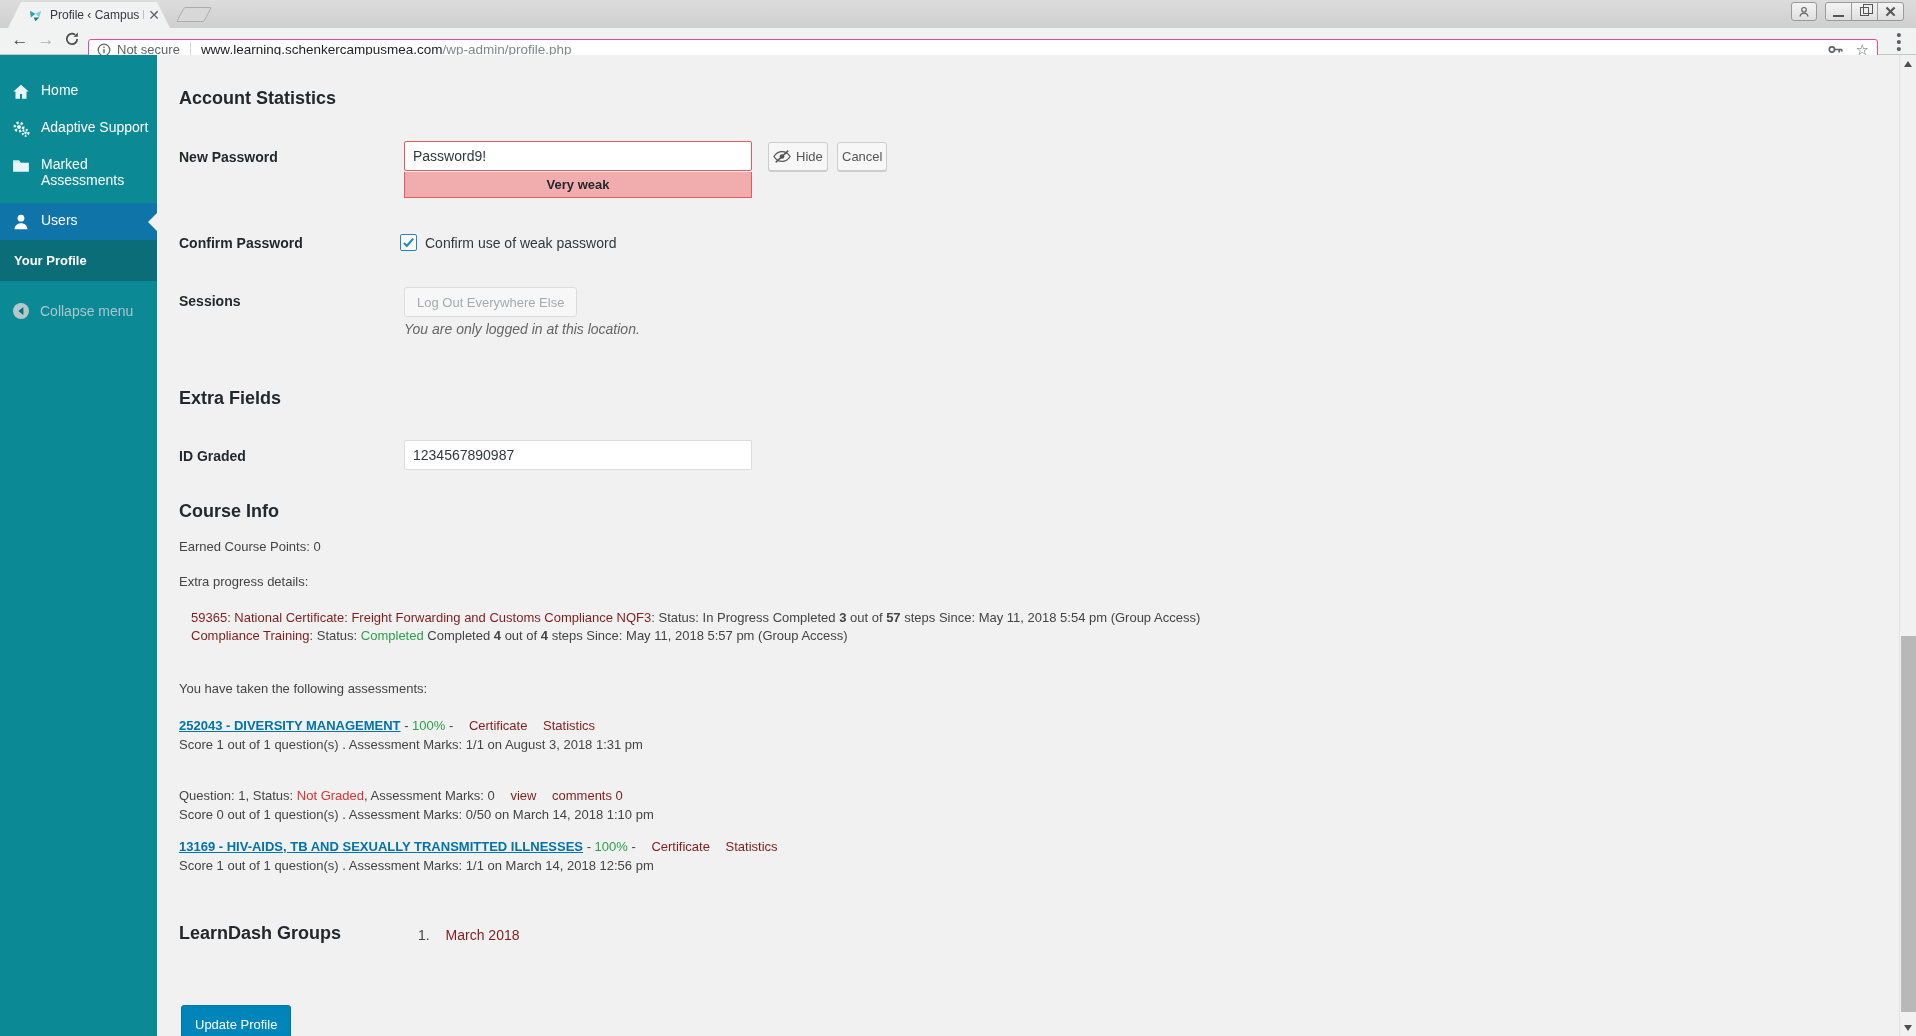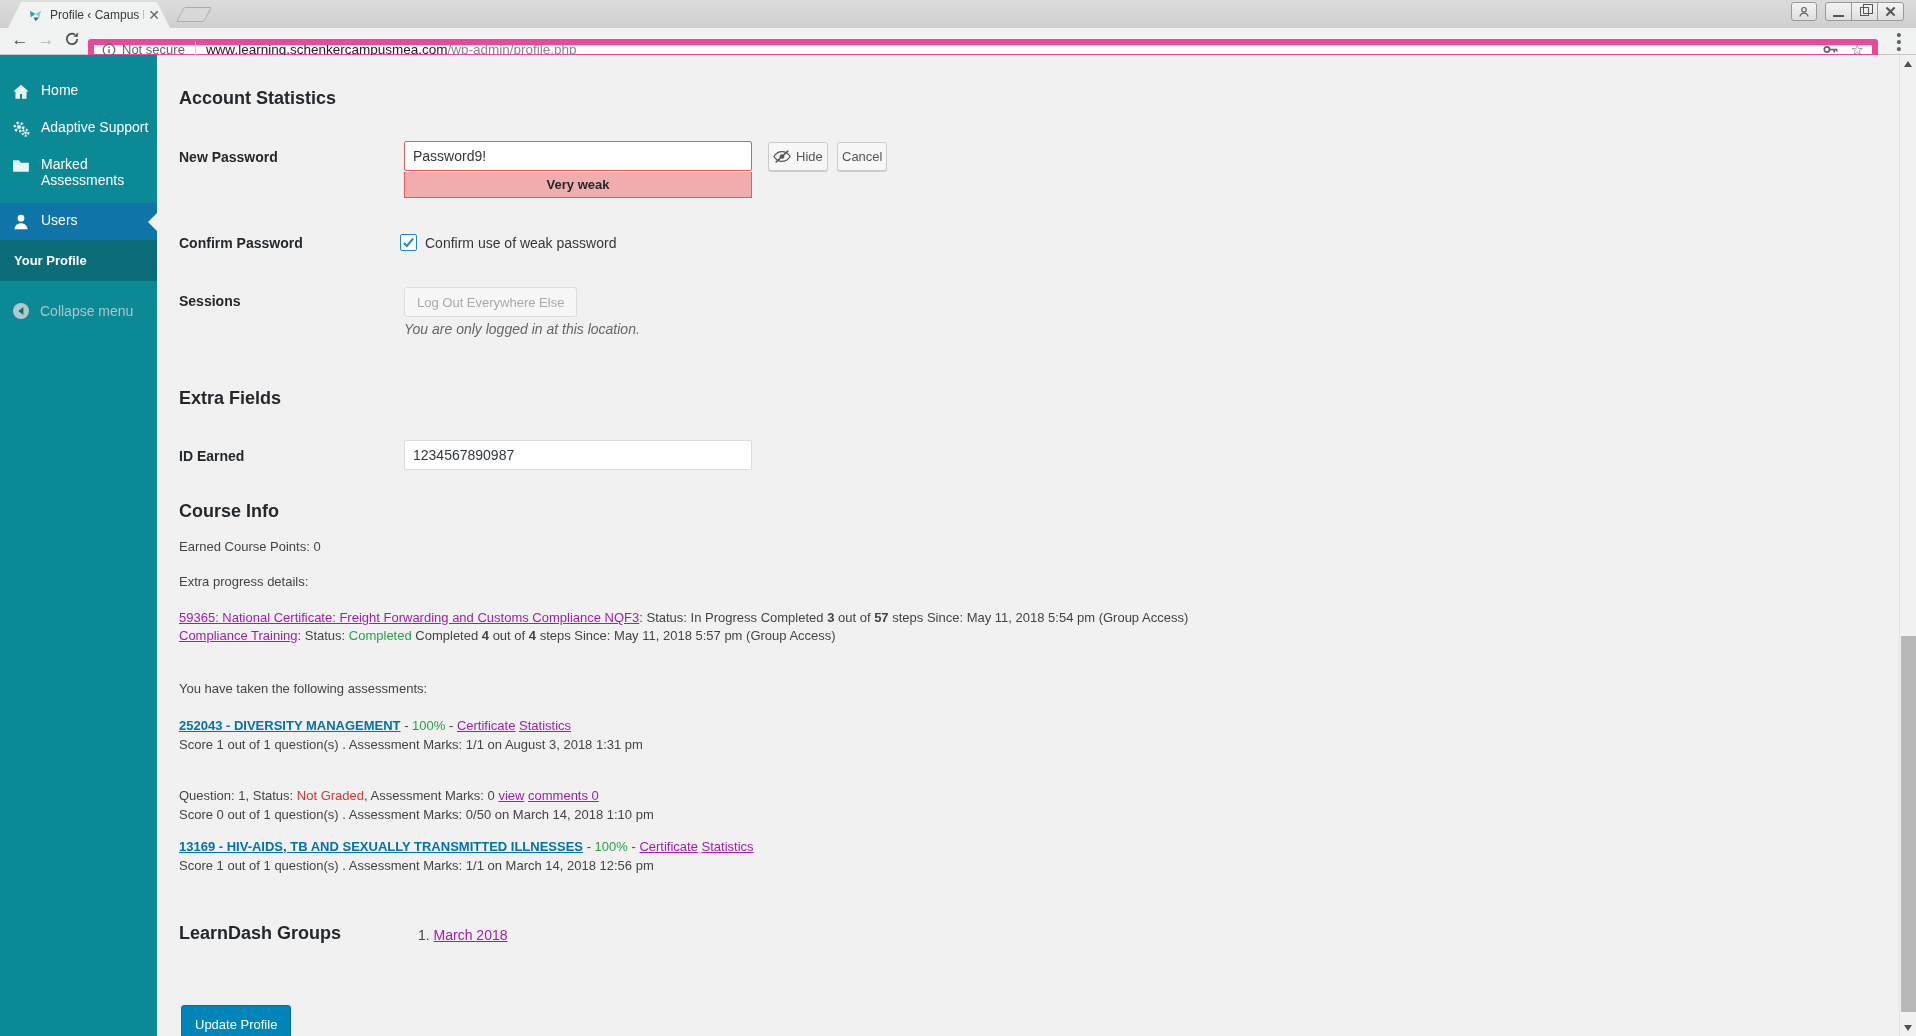--- a/index.html
+++ b/index.html
@@ -18,21 +18,21 @@
   .ctl:first-child { border-radius:3px 0 0 3px; }
   .ctl:last-child { border-radius:0 3px 3px 0; }
   .avatarbtn { position:absolute; left:1791px; top:2px; width:26px; height:19px; border:1px solid #9a9a9a; border-radius:3px; background:linear-gradient(#f4f4f4,#dfdfdf); display:flex; align-items:center; justify-content:center; }
   .min-glyph { width:11px; height:0; border-bottom:2px solid #555; margin-top:8px; }
   .restore-glyph { position:relative; width:9px; height:9px; border:1.5px solid #555; background:#eee; }
   .restore-glyph::before { content:""; position:absolute; left:2px; top:-4px; width:8px; height:8px; border:1.5px solid #555; }
   .close-glyph { font-size:15px; font-weight:bold; color:#555; line-height:15px; }
 
   .toolbar { position:absolute; left:0; top:28px; width:1916px; height:27px; background:#f1f2f2; border-bottom:1px solid #c6c6c6; }
   .navicon { position:absolute; top:2px; font-size:17px; color:#5a5a5a; width:24px; text-align:center; cursor:pointer; }
-  .urlbar { position:absolute; left:88px; top:11px; width:1790px; height:21px; background:#fff; border:6px solid #ec4899; border-radius:3px; display:flex; align-items:center; padding:0 8px; }
+  .urlbar { position:absolute; left:88px; top:11px; width:1790px; height:21px; background:#fff; border:1px solid #ec4899; border-radius:3px; display:flex; align-items:center; padding:0 8px; }
   .notsecure { font-size:13px; color:#5f6368; margin:0 10px 0 6px; white-space:nowrap; }
   .urlsep { width:1px; height:15px; background:#d6d6d6; margin-right:10px; }
   .urlhost { font-size:13.5px; color:#202124; white-space:nowrap; }
   .urlpath { font-size:13.5px; color:#80868b; white-space:nowrap; }
   .url-right { margin-left:auto; display:flex; align-items:center; gap:12px; }
   .star { font-size:15px; color:#5f6368; cursor:pointer; }
   .menudots { position:absolute; left:1891px; top:3px; font-size:15px; color:#5f6368; letter-spacing:0; cursor:pointer; line-height:7px; text-align:center; width:16px; }
 
   
   .scrollbar { position:absolute; left:1899px; top:55px; width:17px; height:981px; background:#f1f1f1; border-left:1px solid #e2e2e2; }
@@ -48,21 +48,21 @@
   .mi.active { background:#0f74a8; margin-top:6px; }
   .mi.active::after { content:""; position:absolute; right:0; top:50%; margin-top:-9px; border:9px solid transparent; border-right:9px solid #f1f1f1; border-left:none; }
   .submenu { background:#0a6d77; color:#fff; font-size:13px; font-weight:bold; padding:13px 14px; cursor:pointer; }
   .collapse { display:flex; gap:10px; align-items:center; padding:9px 12px; margin-top:12px; color:#a9c6ca; font-size:14px; cursor:pointer; }
 
   
   .content { position:absolute; left:157px; top:55px; width:1742px; height:981px; background:#f1f1f1; color:#444; }
   .h2 { position:absolute; left:22px; font-size:18px; font-weight:700; color:#23282d; white-space:nowrap; }
   .flabel { position:absolute; left:22px; font-size:14px; font-weight:600; color:#23282d; line-height:20px; white-space:nowrap; }
   .line { position:absolute; left:22px; font-size:13px; color:#444; line-height:19px; white-space:nowrap; }
-  .lnk { color:#a21caf; text-decoration:underline; cursor:pointer; }
+  .lnk { color:#7f1d1d; cursor:pointer;margin-left:12px; }
   .blnk { color:#0073aa; text-decoration:underline; font-weight:bold; cursor:pointer; }
   .green { color:#2ba149; }
   .red { color:#dc3232; }
   .b { font-weight:bold; }
 
   .txtinput { position:absolute; left:247px; width:348px; height:30px; background:#fff; border:1px solid #dcdcdc; border-radius:2px; padding:0 8px; font-size:14px; color:#32373c; }
   .pw { border-color:#e35b5b; }
   .weakbox { position:absolute; left:247px; top:117px; width:348px; height:26px; background:#f1adad; border:1px solid #e35b5b; border-top:none; text-align:center; font-size:13px; font-weight:600; color:#23282d; line-height:25px; }
   .btn2 { position:absolute; height:29px; background:#f7f7f7; border:1px solid #cccccc; border-radius:3px; color:#555; font-size:13px; display:flex; align-items:center; justify-content:center; gap:5px; padding:0 4px; cursor:pointer; box-shadow:0 1px 0 #cccccc; }
   .btn-disabled { position:absolute; left:247px; height:30px; background:#f7f7f7; border:1px solid #dddddd; border-radius:3px; color:#a7aaad; font-size:13px; display:flex; align-items:center; padding:0 12px; }
@@ -206,21 +206,21 @@
           <path d="M2 7.5l3.2 3.2L12 2.8" fill="none" stroke="#1e8cbe" stroke-width="2.3"></path>
         </svg>
     </div>
     <div class="cblabel" style="top:178px;">Confirm use of weak password</div>
 
     <div class="flabel" style="top:236px;">Sessions</div>
     <div class="btn-disabled" style="top:232px;">Log Out Everywhere Else</div>
     <div class="note" style="top:266px;">You are only logged in at this location.</div>
 
     <div class="h2" style="top:333px;">Extra Fields</div>
-    <div class="flabel" style="top:391px;">ID Earned</div>
+    <div class="flabel" style="top:391px;">ID Graded</div>
     <input class="txtinput" style="top: 385px;" type="text" value="1234567890987">
 
     <div class="h2" style="top:446px;">Course Info</div>
     <div class="line" style="top:482px;">Earned Course Points: 0</div>
     <div class="line" style="top:517px;">Extra progress details:</div>
 
     <div class="line" style="top:553px;">
       <span class="lnk">59365: National Certificate: Freight Forwarding and Customs Compliance NQF3</span><span>: Status: In Progress Completed </span><span class="b">3</span><span> out of </span><span class="b">57</span><span> steps Since: May 11, 2018 5:54 pm (Group Access)</span>
     </div>
     <div class="line" style="top:571px;">

